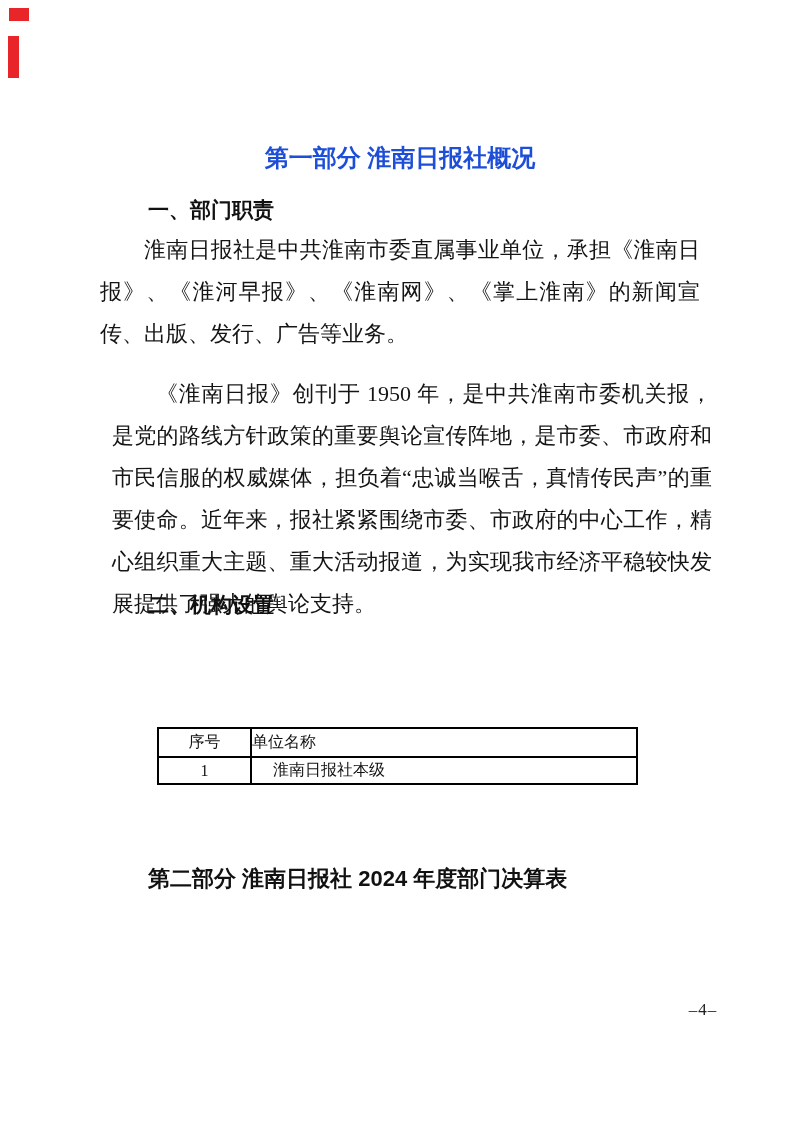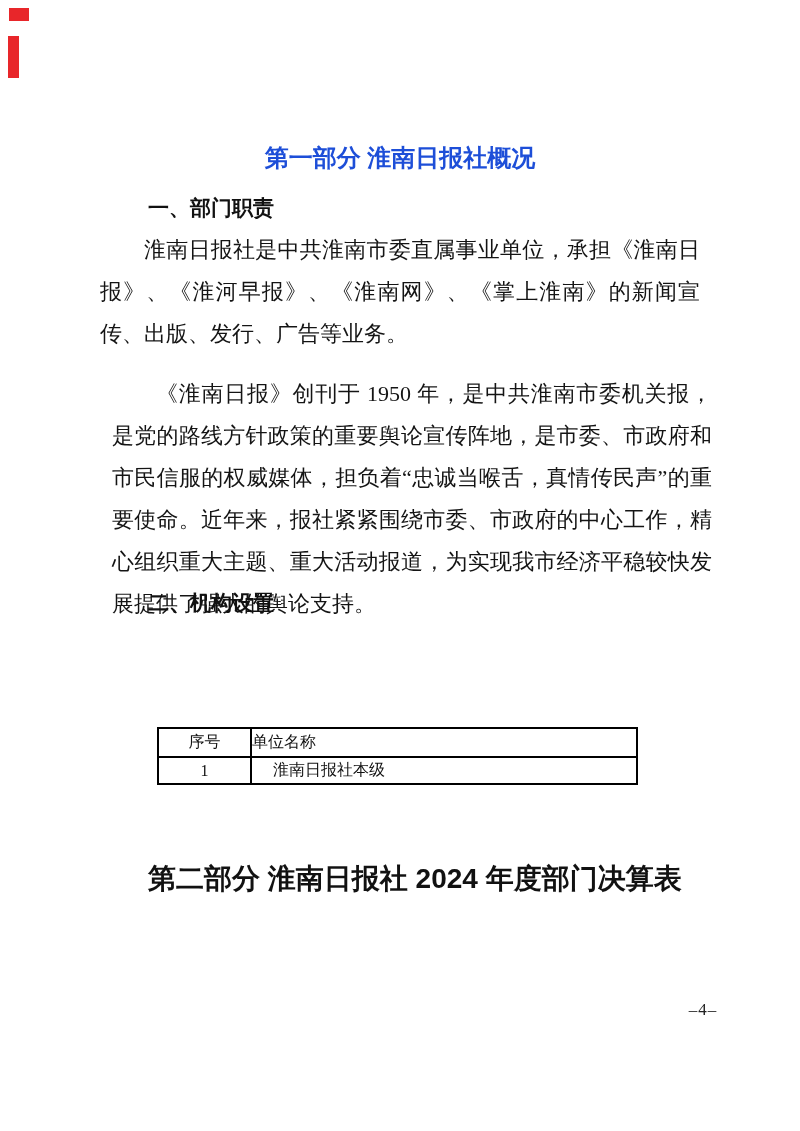--- a/index.html
+++ b/index.html
@@ -23,21 +23,21 @@
 
   .part1-title {
     position: absolute; top: 143px; left: 0; width: 600px;
     margin: 0; text-align: center;
     font-family: "Liberation Sans", sans-serif;
     font-weight: 700; font-size: 24px; line-height: 30px;
     color: #1d4ed8;
   }
   .sec-heading {
     position: absolute; left: 48px; margin: 0;
-    font-family: Liberation Mono, monospace;
+    font-family: Liberation Sans, sans-serif;
     font-weight: 700; font-size: 21px; line-height: 26px;
     color: #111;
   }
   .sec1-heading { top: 197px; }
   .sec2-heading { top: 592px; }
 
   .body-para {
     position: absolute; left: 0; width: 600px; margin: 0;
     font-size: 22px; line-height: 42px;
     text-align: justify; text-justify: inter-ideograph;
@@ -61,21 +61,21 @@
   }
   .org-table .col-index { width: 91px; text-align: center; }
   .org-table .col-name-h { text-align: left; }
   .org-table thead th { height: 27px; border-bottom: 2px solid #000; }
   .org-table tbody td { height: 25px; }
   .org-table .cell-name { text-align: left; padding-left: 21px; }
 
   .part2-title {
     position: absolute; top: 865px; left: 48px; margin: 0;
     font-family: "Liberation Sans", sans-serif;
-    font-weight: 700; font-size: 28px; line-height: 28px;
+    font-weight: 700; font-size: 22px; line-height: 28px;
     color: #111; white-space: nowrap;
   }
 
   .page-number {
     position: absolute; top: 1001px; left: 563px; width: 80px;
     font-size: 17px; line-height: 17px; text-align: center;
     color: #222; letter-spacing: 1px;
   }
 </style>
 </head>

